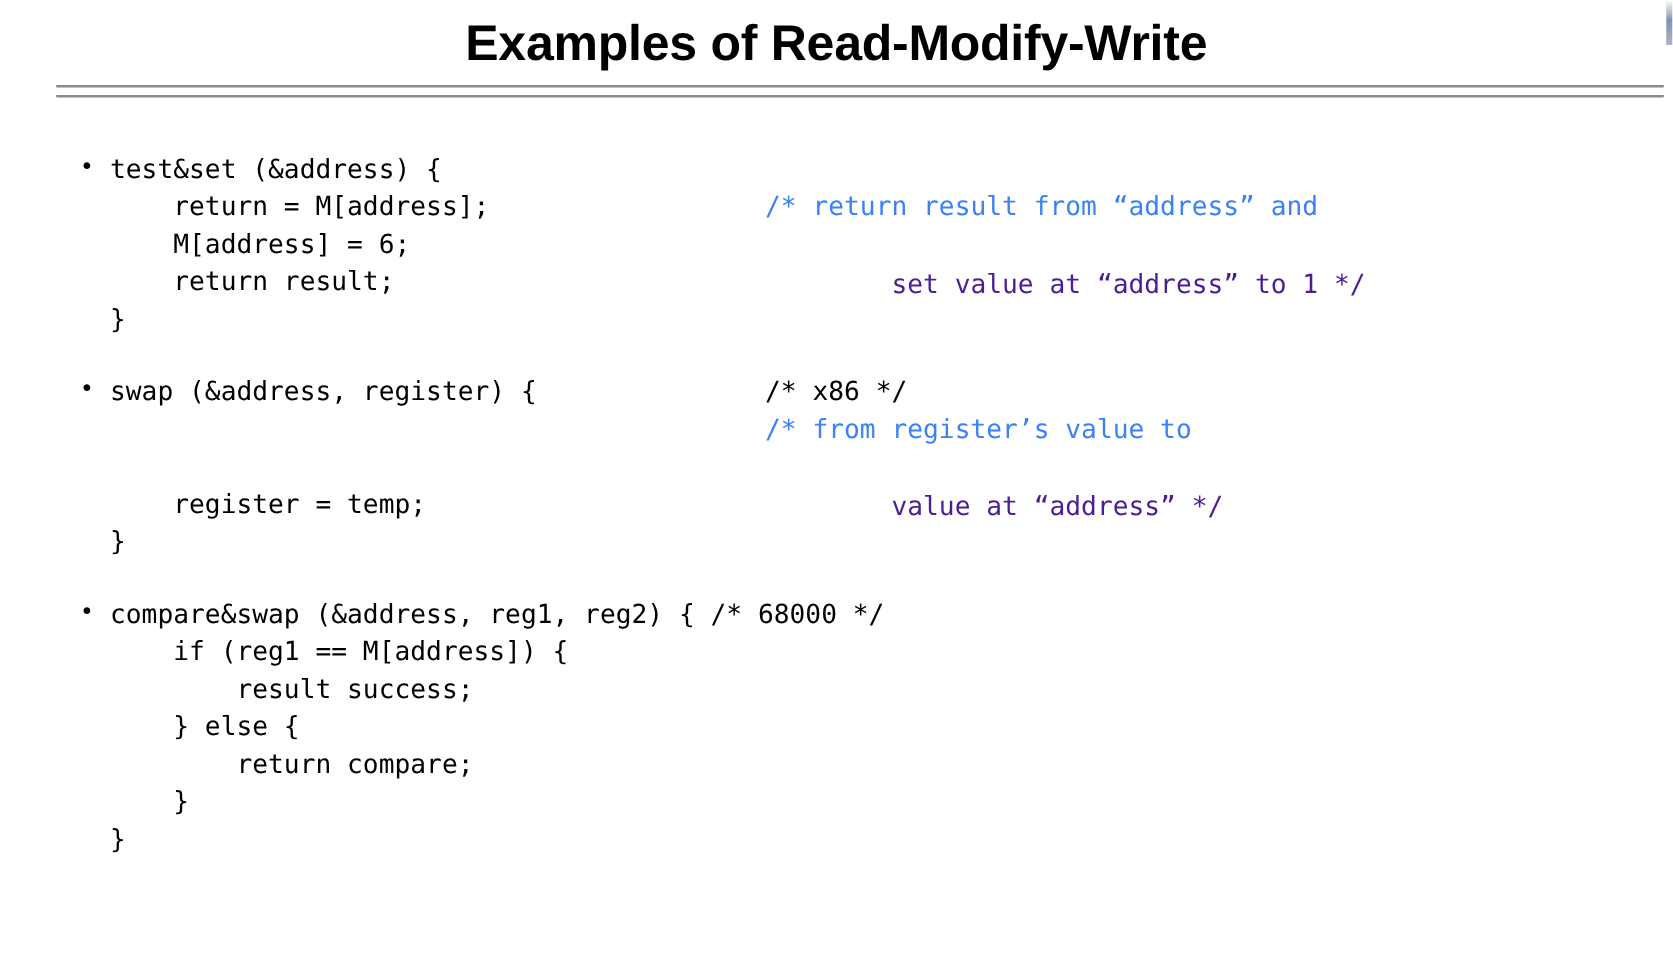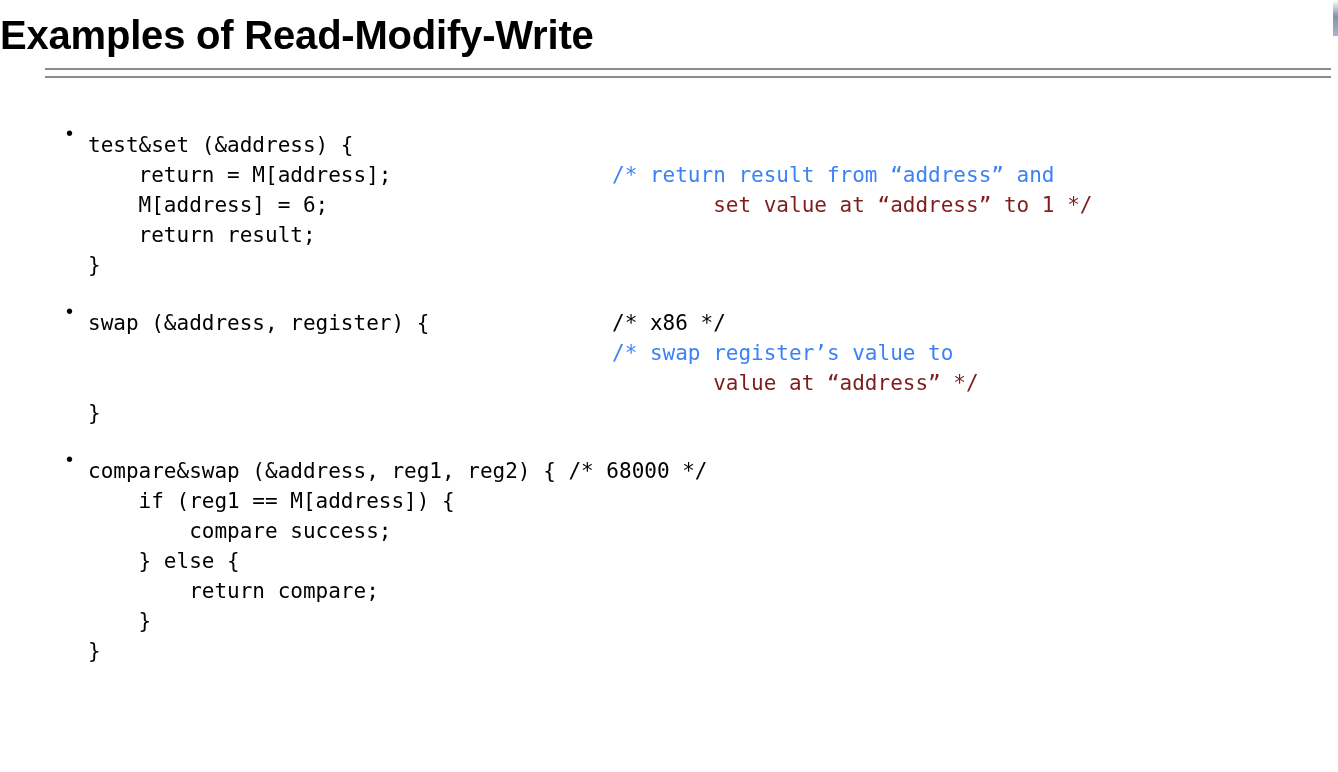--- a/index.html
+++ b/index.html
@@ -23,20 +23,21 @@
     inset: 0;
     background: #ffffff;
   }
 
   
   .slide-title {
     position: absolute;
     top: 12px;
     left: 0;
     width: 1338px;
+    text-align: center;
     font-family: "Liberation Sans", sans-serif;
     font-weight: bold;
     font-size: 40px;
     line-height: 46px;
     letter-spacing: -0.2px;
     color: #000000;
     white-space: nowrap;
   }
 
   
@@ -83,32 +84,32 @@
     left: 66px;
     top: 0;
     font-size: 20px;
     line-height: 30px;
     color: #000000;
   }
 
   .code-col,
   .comment-col {
     position: absolute;
-    top: 12px;
+    top: 2px;
     font-family: "DejaVu Sans Mono", "Liberation Mono", monospace;
     font-size: 21px;
     line-height: 30px;
     white-space: pre;
   }
   .code-col   { left: 88px; }
   .comment-col{ left: 612px; }
 
   .c-black  { color: #000000; }
   .c-orange { color: #3b82f6; }
-  .c-green  { color: #7f1d1d; }
+  .c-green  { color: #4c1d95; margin-top: 32px; }
 </style>
 </head>
 <body>
 
 <div class="slide">
 
   <div class="slide-title">Examples of Read-Modify-Write</div>
 
   <div class="title-rule upper"></div>
   <div class="title-rule lower"></div>
@@ -136,39 +137,42 @@
           <span class="code-col c-black">}</span>
         </div>
       </div>
       <div class="block">
         <div class="block-row">
           <span class="bullet">•</span>
           <span class="code-col c-black">swap (&amp;address, register) {</span>
           <span class="comment-col c-black">/* x86 */</span>
         </div>
         <div class="block-row">
-          <span class="comment-col c-orange">/* swap register’s value to</span>
+          <span class="comment-col c-orange">/* from register’s value to</span>
         </div>
         <div class="block-row">
           <span class="comment-col c-green">        value at “address” */</span>
+        </div>
+        <div class="block-row">
+          <span class="code-col c-black">    register = temp;</span>
         </div>
         <div class="block-row">
           <span class="code-col c-black">}</span>
         </div>
       </div>
       <div class="block">
         <div class="block-row">
           <span class="bullet">•</span>
           <span class="code-col c-black">compare&amp;swap (&amp;address, reg1, reg2) { /* 68000 */</span>
         </div>
         <div class="block-row">
           <span class="code-col c-black">    if (reg1 == M[address]) {</span>
         </div>
         <div class="block-row">
-          <span class="code-col c-black">        compare success;</span>
+          <span class="code-col c-black">        result success;</span>
         </div>
         <div class="block-row">
           <span class="code-col c-black">    } else {</span>
         </div>
         <div class="block-row">
           <span class="code-col c-black">        return compare;</span>
         </div>
         <div class="block-row">
           <span class="code-col c-black">    }</span>
         </div>

